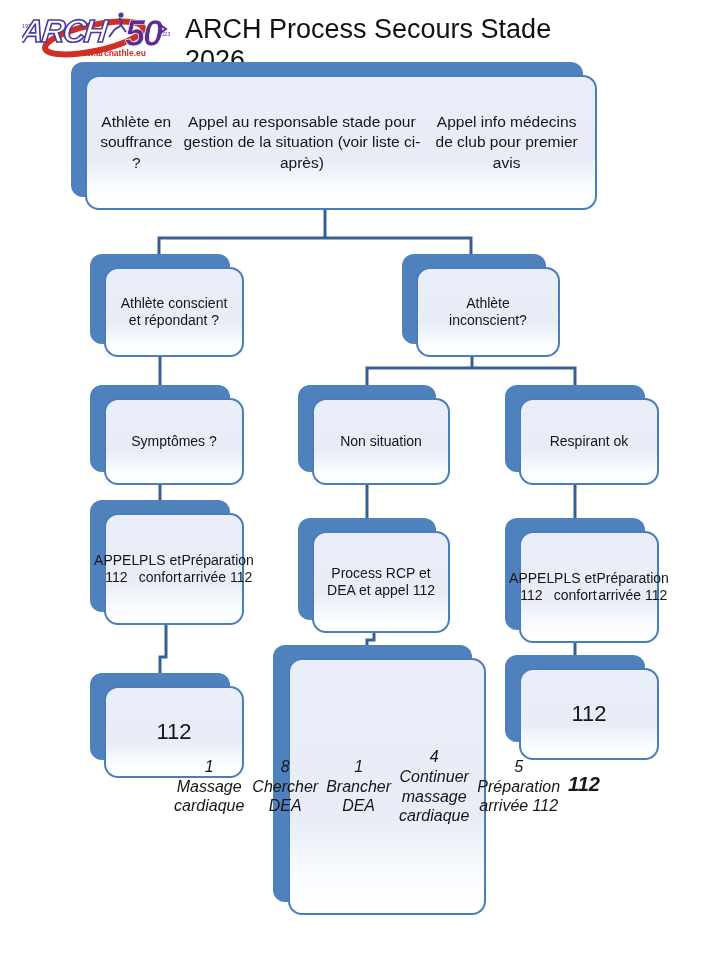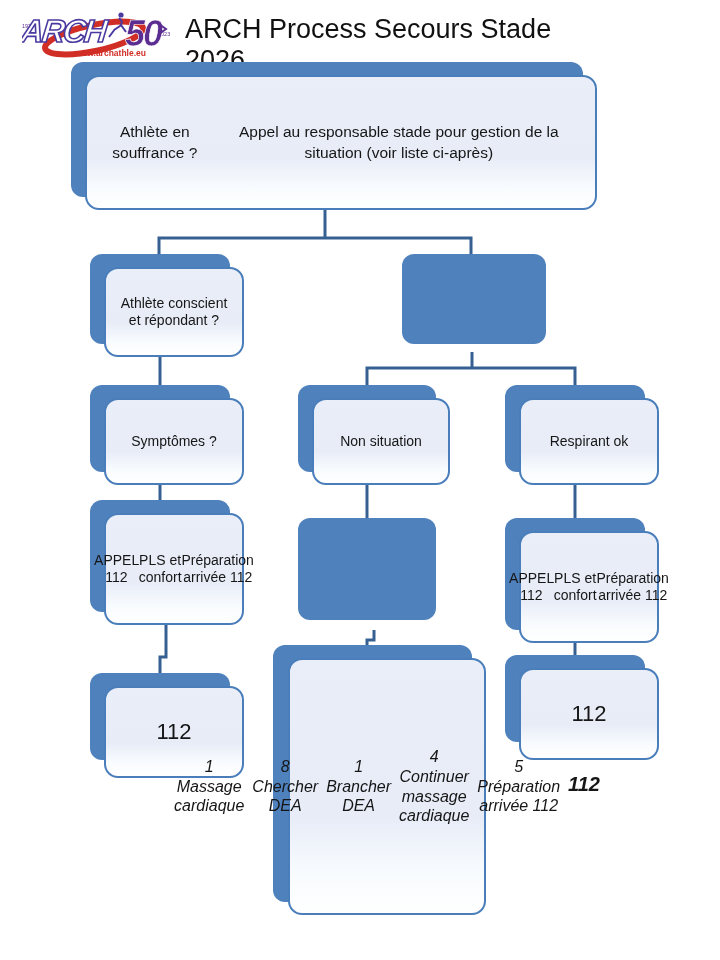--- a/index.html
+++ b/index.html
@@ -71,45 +71,52 @@
   <div class="shadow" style="left:90px;top:500px;width:140px;height:112px"></div>
   <div class="shadow" style="left:298px;top:518px;width:138px;height:102px"></div>
   <div class="shadow" style="left:505px;top:518px;width:140px;height:112px"></div>
   <div class="shadow" style="left:90px;top:673px;width:140px;height:87px"></div>
   <div class="shadow" style="left:273px;top:645px;width:199px;height:257px"></div>
   <div class="shadow" style="left:505px;top:655px;width:140px;height:87px"></div>
 
   <div class="box root-box" style="left:85px;top:75px;width:512px;height:135px">
     <p class="ln">Athlète en souffrance ?</p>
     <p class="ln">Appel au responsable stade  pour gestion de la situation (voir liste ci-après)</p>
+    <p class="ln">Appel info médecins de club pour premier avis</p>
   </div>
 
   <div class="box" style="left:104px;top:267px;width:140px;height:90px">
     <p class="ln">Athlète conscient et répondant ?</p>
   </div>
 
+  <div class="box narrow" style="left:416px;top:267px;width:144px;height:90px">
+    <p class="ln">Athlète inconscient?</p>
+  </div>
 
   <div class="box" style="left:104px;top:398px;width:140px;height:87px">
     <p class="ln">Symptômes ?</p>
   </div>
 
   <div class="box" style="left:312px;top:398px;width:138px;height:87px">
     <p class="ln">Non situation</p>
   </div>
 
   <div class="box" style="left:519px;top:398px;width:140px;height:87px">
     <p class="ln">Respirant ok</p>
   </div>
 
   <div class="box" style="left:104px;top:513px;width:140px;height:112px">
     <p class="ln">APPEL 112</p>
     <p class="ln">PLS et confort</p>
     <p class="ln">Préparation arrivée 112</p>
   </div>
 
+  <div class="box" style="left:312px;top:531px;width:138px;height:102px">
+    <p class="ln">Process RCP et DEA et appel 112</p>
+  </div>
 
   <div class="box" style="left:519px;top:531px;width:140px;height:112px">
     <p class="ln">APPEL 112</p>
     <p class="ln">PLS et confort</p>
     <p class="ln">Préparation arrivée 112</p>
   </div>
 
   <div class="box call" style="left:104px;top:686px;width:140px;height:92px">
     <p class="ln">112</p>
   </div>

